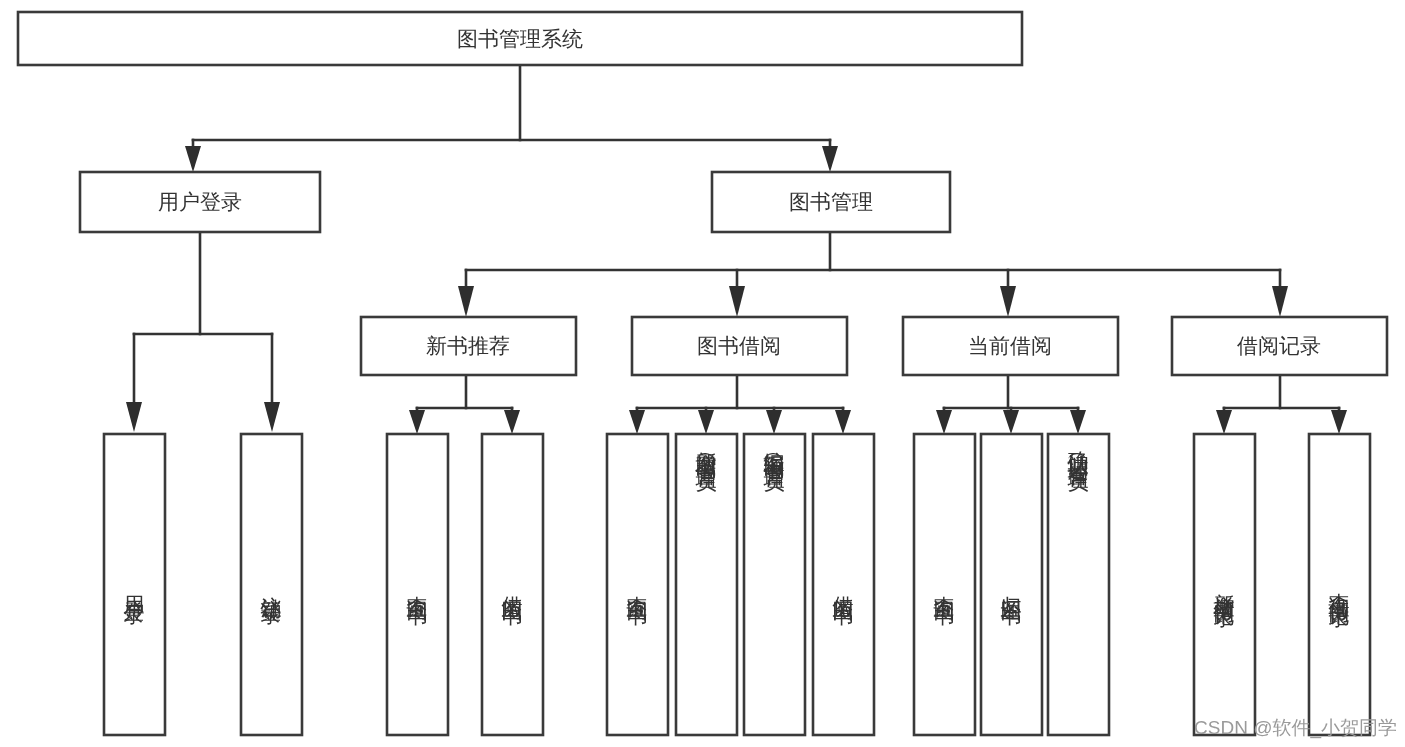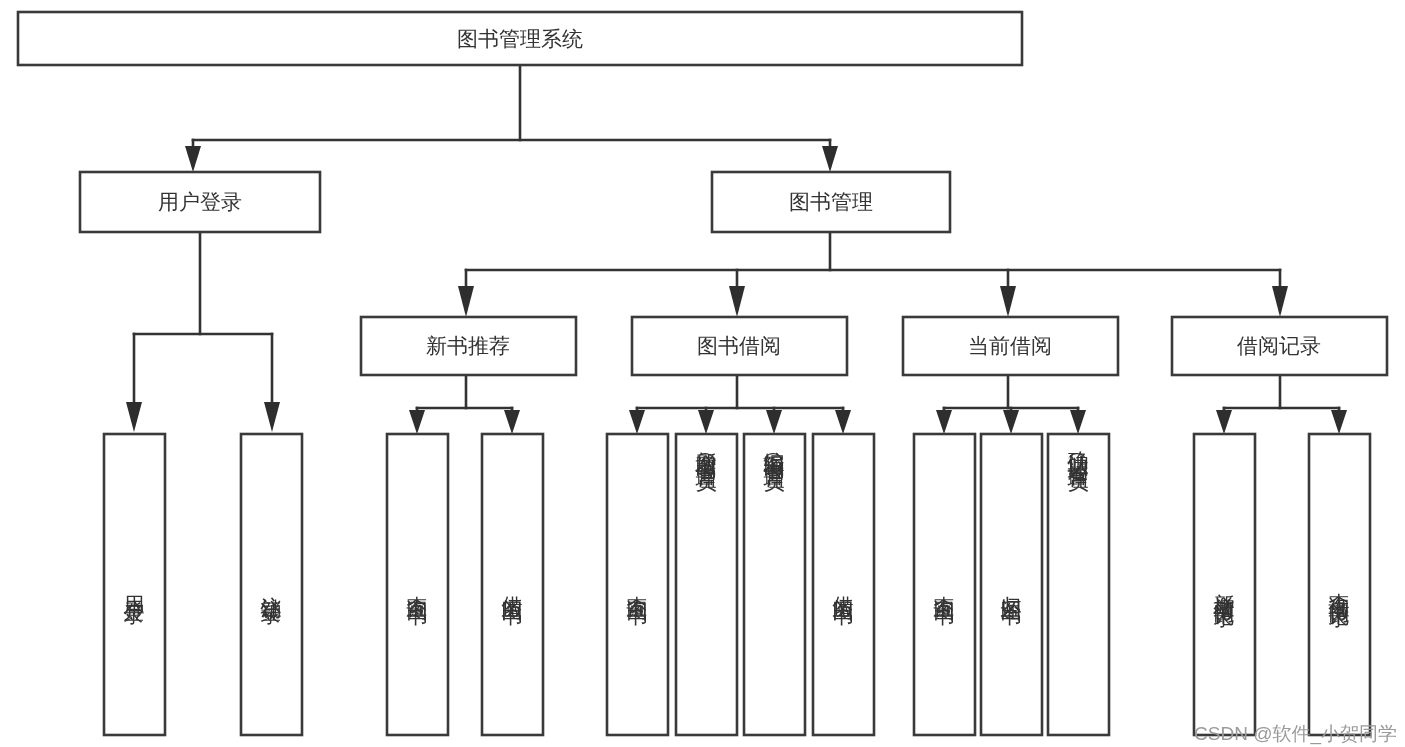--- a/index.html
+++ b/index.html
@@ -61,21 +61,21 @@
     font-family: "Liberation Sans", "DejaVu Sans", sans-serif;
     font-size: 21px;
     color: #333333;
     line-height: 1.0;
     letter-spacing: 3px;
     white-space: nowrap;
   }
   .watermark {
     position: absolute;
     right: 8px;
-    bottom: 0;
+    bottom: 6px;
     font-family: "Liberation Sans", "DejaVu Sans", sans-serif;
     font-size: 19px;
     color: #9a9a9a;
     white-space: nowrap;
     pointer-events: none;
   }
 </style>
 </head>
 <body>
 

